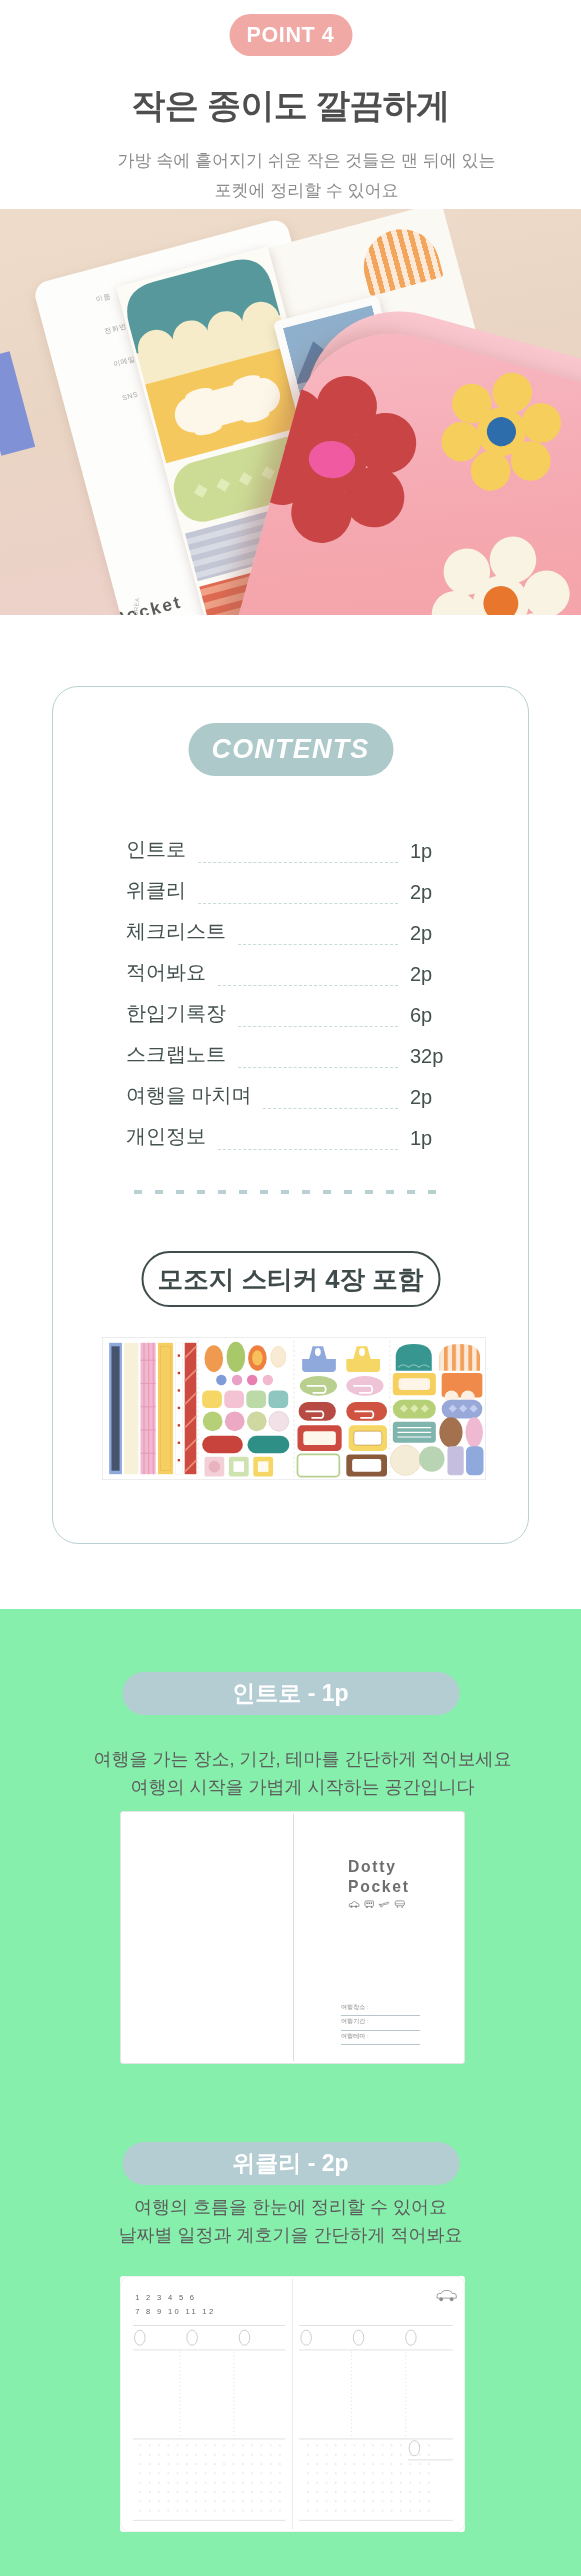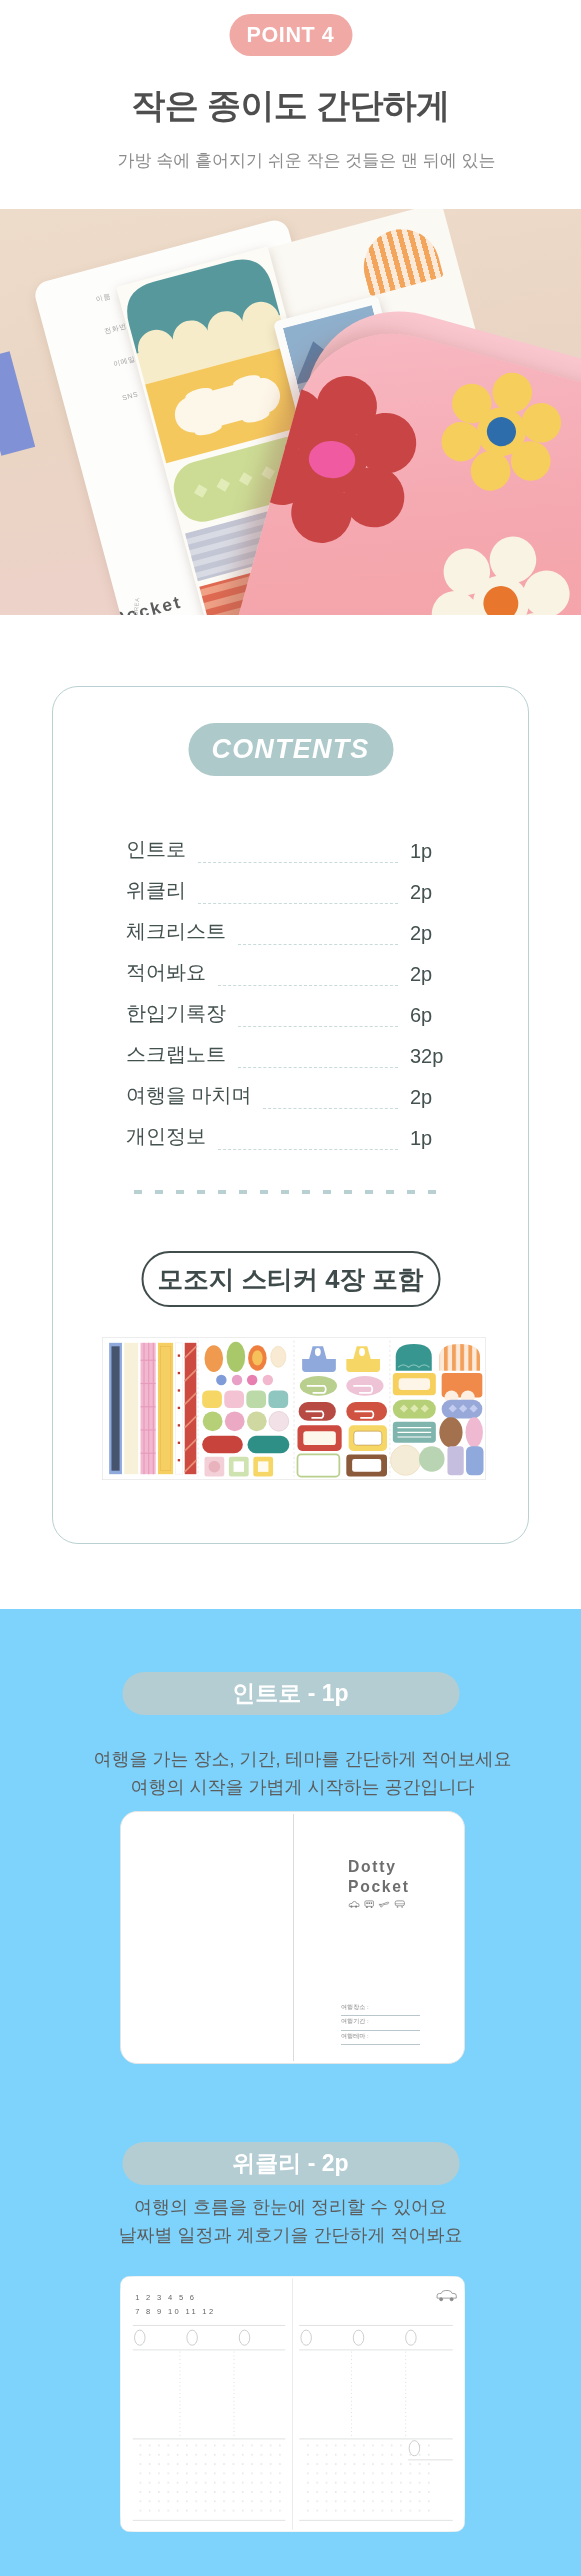--- a/index.html
+++ b/index.html
@@ -66,53 +66,54 @@
   .toc-pages{font-size:20px;color:#43514f;width:45px;text-align:left;}
   .dash-divider{position:absolute;top:503px;left:81px;right:81px;height:4.1px;
     background:repeating-linear-gradient(90deg,#b8d0d1 0 8.1px,transparent 8.1px 21px);}
   .sticker-badge{position:absolute;top:564px;left:50%;transform:translateX(-50%);
     width:299px;height:56px;border:2.9px solid #414d4d;border-radius:30px;background:#fff;
     display:flex;align-items:center;justify-content:center;
     font-size:25.6px;font-weight:bold;color:#3f4b4b;box-sizing:border-box;}
   .sticker-sheet{position:absolute;top:650px;left:49px;width:384px;height:143px;}
 
   
-  .mint{position:absolute;top:1609px;left:0;width:581px;height:967px;background:#7dd3fc;text-decoration:underline;}
+  .mint{position:absolute;top:1609px;left:0;width:581px;height:967px;background:#86efac;text-decoration:underline;}
   .sec-badge{position:absolute;left:50%;transform:translateX(-50%);
     width:337px;height:43px;border-radius:21.5px;background:#b4cdd2;color:#fff;
     display:flex;align-items:center;justify-content:center;
     font-size:23px;font-weight:bold;}
   .sec-badge.b1{top:63px;} .sec-badge.b2{top:533px;}
   .sec-text{position:absolute;left:0;width:581px;text-align:center;
     font-size:18px;color:#5c5c5c;line-height:28px;}
   .sec-text.t1{top:136px;padding-left:12px;} .sec-text.t2{top:584px;}
   .sec-text span{display:block;}
-  .spread{position:absolute;left:120px;width:345px;background:#fff;border-radius:17px;
+  .spread{position:absolute;left:120px;width:345px;background:#fff;border-radius:3px;
     border:0.6px solid #e4e6e6;box-sizing:border-box;}
   .spread.intro{top:202px;height:253px;}
   .spread.weekly{top:667px;height:256px;border:none;}
   .spread-divider{position:absolute;left:50%;top:2.3px;bottom:2.3px;width:0.6px;background:#dadcdc;}
   .logo{position:absolute;left:227px;top:45px;font-weight:bold;color:#6e6e6e;
     font-size:15.7px;letter-spacing:1.7px;line-height:20px;}
   .logo span{display:block;}
   .logo-icons{position:absolute;left:227px;top:88px;display:flex;gap:4.1px;align-items:center;}
   .intro-fields{position:absolute;left:220px;top:191px;width:79px;}
   .intro-field{border-bottom:0.6px solid #b9c7cc;height:12.2px;margin-bottom:1.2px;
     font-size:6.1px;color:#8a8a8a;}
   .weekly-svg{position:absolute;left:0;top:0;}
 </style>
 </head>
 <body>
 
 <div class="page">
 
   <div class="point-pill">POINT 4</div>
-  <div class="main-title">작은 종이도 간단하게</div>
+  <div class="main-title">작은 종이도 깔끔하게</div>
   <div class="main-desc">
     <span>가방 속에 흩어지기 쉬운 작은 것들은 맨 뒤에 있는</span>
+    <span>포켓에 정리할 수 있어요</span>
   </div>
 
   <div class="hero">
     <div class="blue-sliver"></div>
 
     <div class="white-page">
       <div class="wp-rows">
         <div class="wp-row">
             <span class="wp-label">이름</span>
             <span class="wp-value">정 예진</span>

